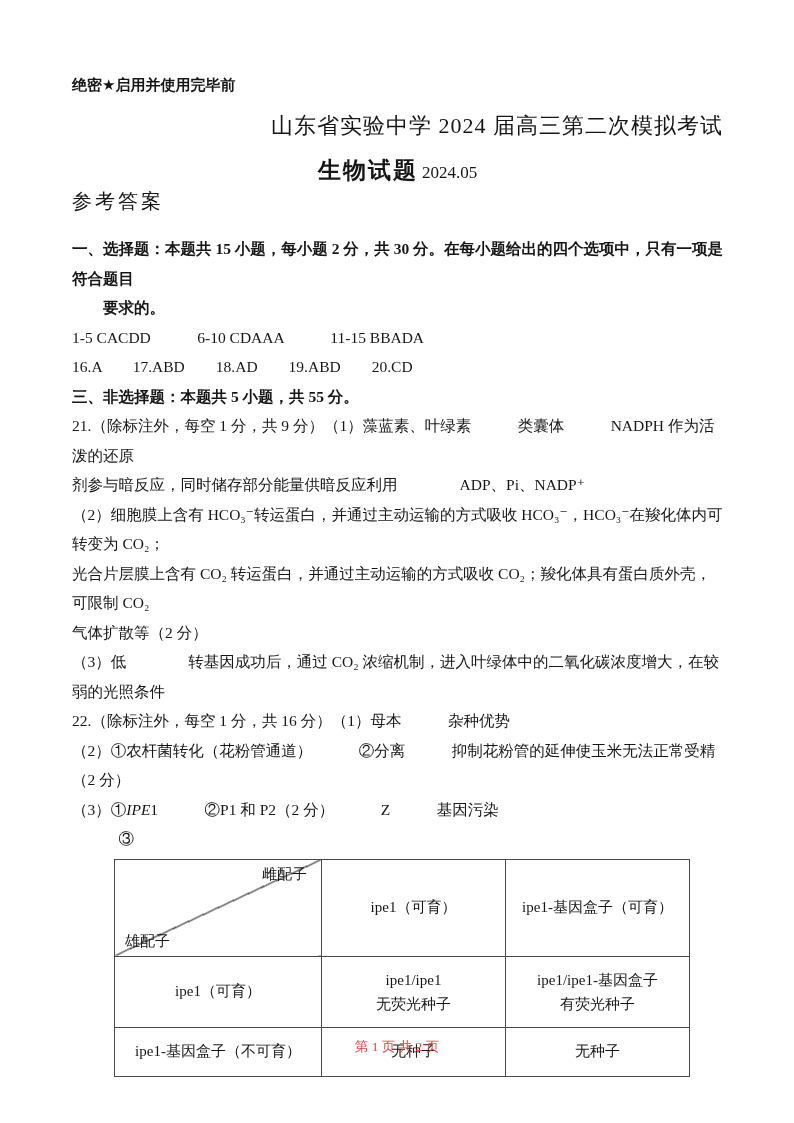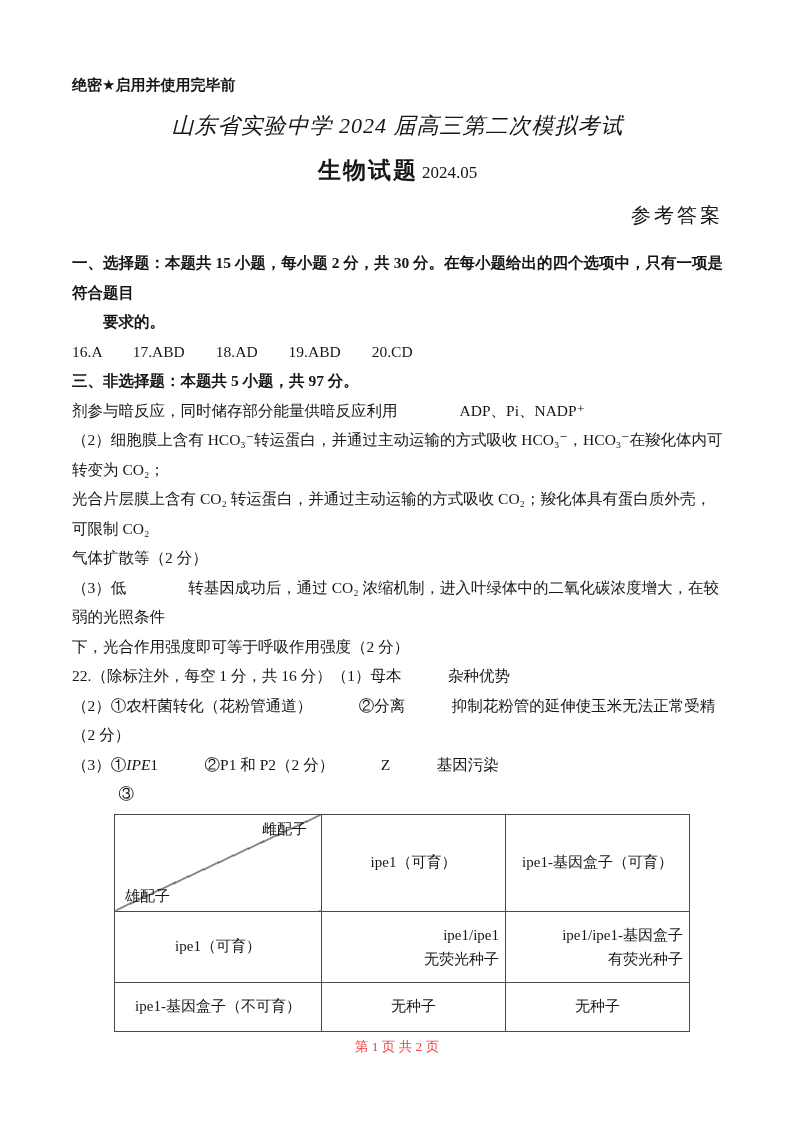--- a/index.html
+++ b/index.html
@@ -15,48 +15,46 @@
     padding: 76px 67px 0 68px;
     overflow: hidden;
   }
   .classification {
     font-family: "Liberation Sans", "DejaVu Sans", sans-serif;
     font-weight: bold;
     font-size: 15px;
     line-height: 18px;
   }
   .doc-title {
-    text-align: center;
+    text-align: right;
     font-size: 22px;
     line-height: 28px;
     margin-top: 18px;
     letter-spacing: 1px;
     white-space: pre-wrap;
-    font-style: italic;
   }
   .subject-row {
     text-align: center;
     margin-top: 15px;
     line-height: 30px;
   }
   .subject {
     font-family: "Liberation Sans", "DejaVu Sans", sans-serif;
     font-weight: bold;
     font-size: 23px;
     letter-spacing: 2px;
     text-align: center;
   }
   .date {
     font-size: 17px;
   }
   .answer-heading {
-    text-align: right;
+    text-align: left;
     font-size: 20px;
     letter-spacing: 3px;
-    margin-top: 14px;
     line-height: 26px;
   }
   .content {
     margin-top: 20px;
     font-size: 15.5px;
   }
   .tline {
     line-height: 29.5px;
     min-height: 29.5px;
     white-space: pre-wrap;
@@ -68,21 +66,21 @@
     width: 576px;
     margin: 5px 0 2px 42px;
     text-align: center;
     font-size: 15px;
   }
   .ans-table td {
     border: 1px solid #4a4a4a;
     padding: 9px 6px;
     vertical-align: middle;
   }
-  .ans-table .tline { line-height: 24px; min-height: 24px; text-align: right; }
+  .ans-table .tline { line-height: 24px; min-height: 24px; }
   .thead-row td { height: 64px; }
   .body-row-1 td { height: 52px; }
   .body-row-2 td { height: 30px; }
   .corner {
     position: relative;
     padding: 16px !important;
     background: linear-gradient(to bottom right,
       transparent calc(50% - 0.7px),
       #555 calc(50% - 0.7px),
       #555 calc(50% + 0.7px),
@@ -115,32 +113,33 @@
   </div>
 
   <div class="answer-heading">参考答案</div>
 
   <div class="content">
 
     <div class="heading">
         <div class="tline">一、选择题：本题共 15 小题，每小题 2 分，共 30 分。在每小题给出的四个选项中，只有一项是符合题目</div>
         <div class="tline">　　要求的。</div>
       </div>
+    <div class="tline">1-5 CACDD　　　6-10 CDAAA　　　11-15 BBADA</div>
 
     <div class="tline">16.A　　17.ABD　　18.AD　　19.ABD　　20.CD</div>
 
-    <div class="tline heading">三、非选择题：本题共 5 小题，共 97 分。</div>
+    <div class="tline heading">三、非选择题：本题共 5 小题，共 55 分。</div>
 
     <div>
+        <div class="tline">21.（除标注外，每空 1 分，共 9 分）（1）藻蓝素、叶绿素　　　类囊体　　　NADPH 作为活泼的还原</div>
         <div class="tline">剂参与暗反应，同时储存部分能量供暗反应利用　　　　ADP、Pi、NADP⁺</div>
         <div class="tline">（2）细胞膜上含有 HCO₃⁻转运蛋白，并通过主动运输的方式吸收 HCO₃⁻，HCO₃⁻在羧化体内可转变为 CO₂；</div>
         <div class="tline">光合片层膜上含有 CO₂ 转运蛋白，并通过主动运输的方式吸收 CO₂；羧化体具有蛋白质外壳，可限制 CO₂</div>
         <div class="tline">气体扩散等（2 分）</div>
         <div class="tline">（3）低　　　　转基因成功后，通过 CO₂ 浓缩机制，进入叶绿体中的二氧化碳浓度增大，在较弱的光照条件</div>
-        <div class="tline">下，光合作用强度即可等于呼吸作用强度（2 分）</div>
       </div>
 
     <div>
       <div>
           <div class="tline">22.（除标注外，每空 1 分，共 16 分）（1）母本　　　杂种优势</div>
           <div class="tline">（2）①农杆菌转化（花粉管通道）　　　②分离　　　抑制花粉管的延伸使玉米无法正常受精（2 分）</div>
         </div>
       <div class="tline"><span>（3）①</span><i>IPE</i><span>1　　　②P1 和 P2（2 分）　　　Z　　　基因污染</span></div>
       <div class="tline">　　　③</div>
 

